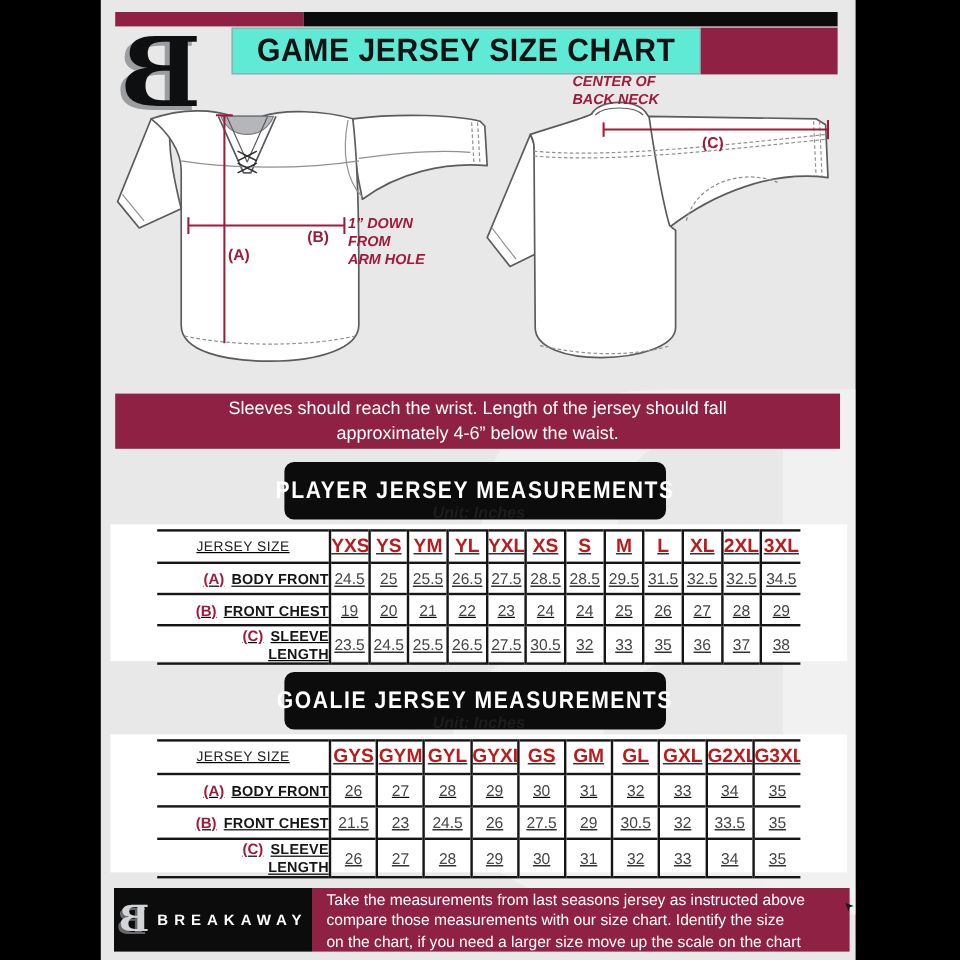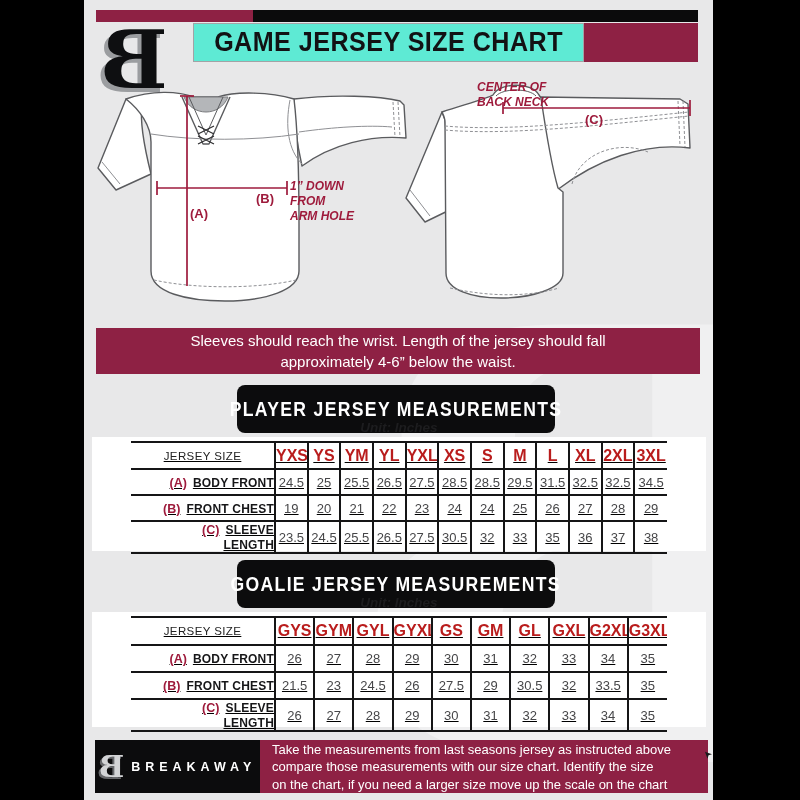--- a/index.html
+++ b/index.html
@@ -148,21 +148,21 @@
     <span class="key">(A)</span>
   </div>
   <div class="anno" style="left:172px;top:189px;">
     <span class="key">(B)</span>
   </div>
   <div class="anno anno-note small" style="left:206px;top:179px;">
     <div>1” DOWN</div>
     <div>FROM</div>
     <div>ARM HOLE</div>
   </div>
-  <div class="anno anno-note small" style="left:393px;top:80px;">
+  <div class="anno anno-note small" style="left:393px;top:61px;">
     <div>CENTER OF</div>
     <div>BACK NECK</div>
   </div>
   <div class="anno" style="left:501px;top:110px;">
     <span class="key">(C)</span>
   </div>
 
   <div class="banner">
     <div>Sleeves should reach the wrist. Length of the jersey should fall</div>
     <div>approximately 4-6” below the waist.</div>

